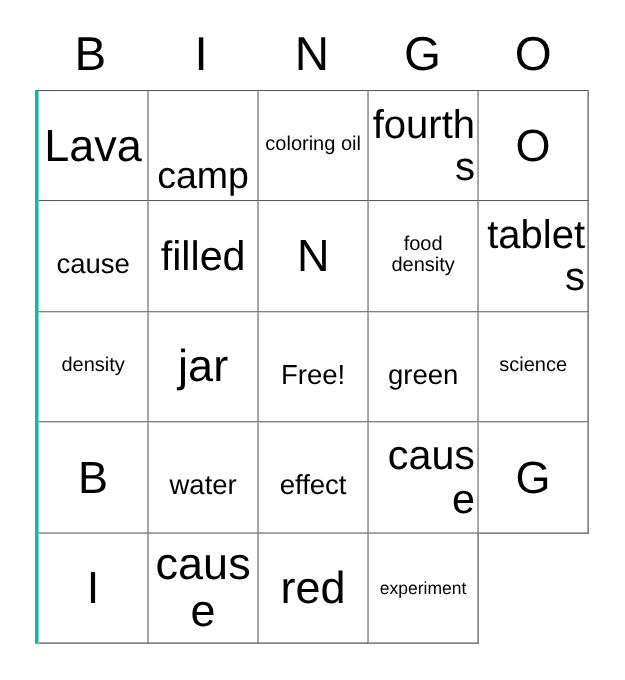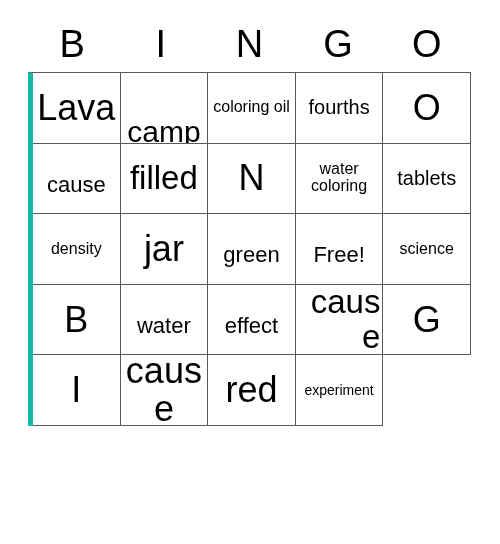--- a/index.html
+++ b/index.html
@@ -46,23 +46,23 @@
     color: #000000;
     user-select: none;
   }
 
   
   #grid {
     position: absolute;
     left: 28px;
     top: 72px;
     width: 443px;
-    height: 354px;
+    height: 443px;
     border-top: 1px solid #595959;
-    border-left: 5px solid #14b8a6;
+    border-left: 3px solid #14b8a6;
     box-sizing: border-box;
     display: grid;
     grid-template-columns: repeat(5, 1fr);
     grid-template-rows: repeat(5, 1fr);
   }
   .cell {
     border-right: 1px solid #595959;
     border-bottom: 1px solid #595959;
     box-sizing: border-box;
     display: flex;
@@ -79,21 +79,21 @@
     color: #000000;
     word-break: break-word;
     hyphens: none;
   }
 
   
   .fs-xxl  { font-size: 36px; }
   .fs-xl   { font-size: 33px; text-align: right; }
   .fs-lg   { font-size: 30px; margin-top: 48px; }
   .fs-md   { font-size: 22px; margin-top: 12px; }
-  .fs-sm   { font-size: 20px; text-align: right; }
+  .fs-sm   { font-size: 32px; text-align: right; }
   .fs-xs   { font-size: 16px; }
   .fs-xxs  { font-size: 14px; }
 </style>
 </head>
 <body>
 
 <div id="bingo-card">
 
   <div id="header-row">
     <div class="header-letter">B</div>
@@ -124,37 +124,37 @@
     <div class="cell">
         <span class="cell-text fs-md">cause</span>
       </div>
     <div class="cell">
         <span class="cell-text fs-xl">filled</span>
       </div>
     <div class="cell">
         <span class="cell-text fs-xxl">N</span>
       </div>
     <div class="cell">
-        <span class="cell-text fs-xs">water coloring</span>
+        <span class="cell-text fs-xs">food density</span>
       </div>
     <div class="cell">
         <span class="cell-text fs-sm">tablets</span>
       </div>
 
     <div class="cell">
         <span class="cell-text fs-xs">density</span>
       </div>
     <div class="cell">
         <span class="cell-text fs-xxl">jar</span>
       </div>
     <div class="cell">
-        <span class="cell-text fs-md">green</span>
+        <span class="cell-text fs-md">Free!</span>
       </div>
     <div class="cell">
-        <span class="cell-text fs-md">Free!</span>
+        <span class="cell-text fs-md">green</span>
       </div>
     <div class="cell">
         <span class="cell-text fs-xs">science</span>
       </div>
 
     <div class="cell">
         <span class="cell-text fs-xxl">B</span>
       </div>
     <div class="cell">
         <span class="cell-text fs-md">water</span>

